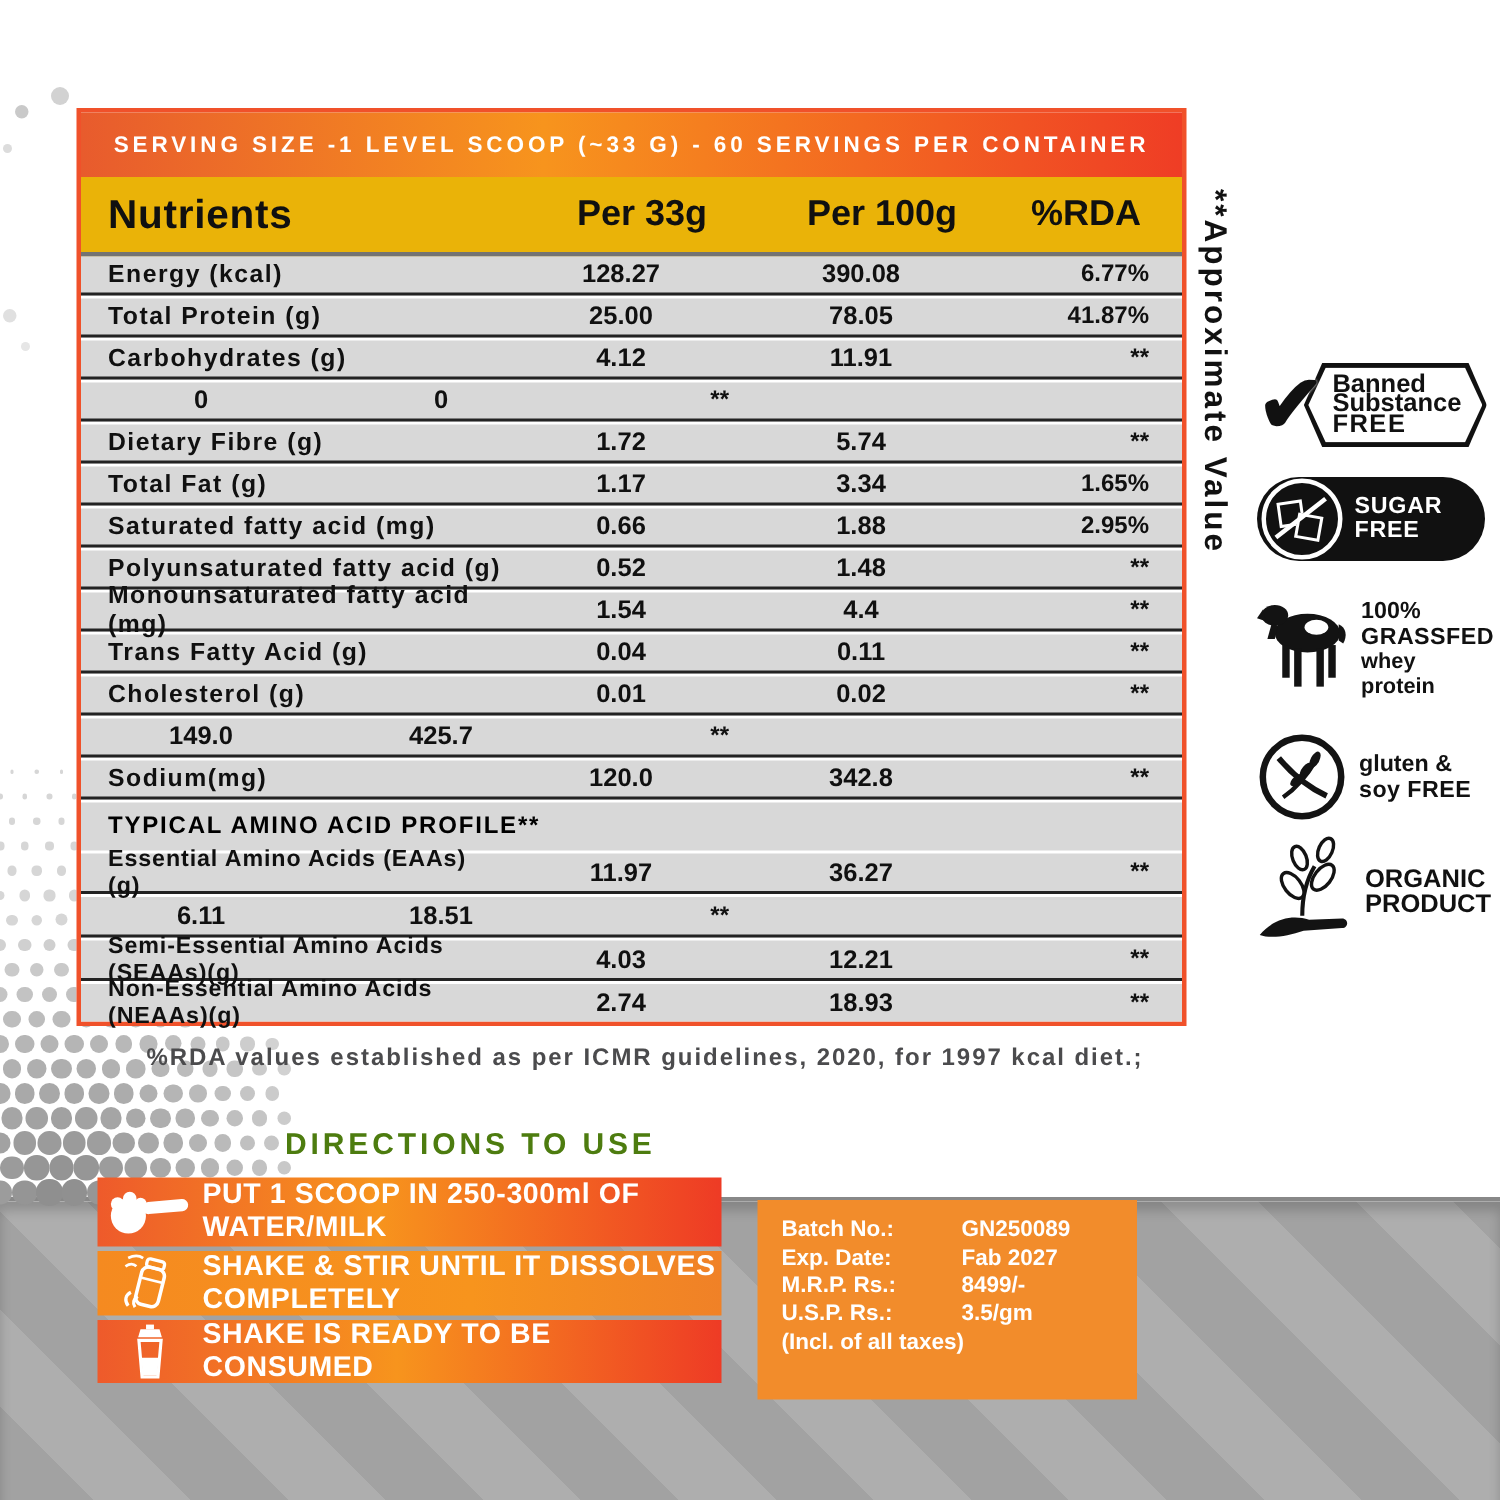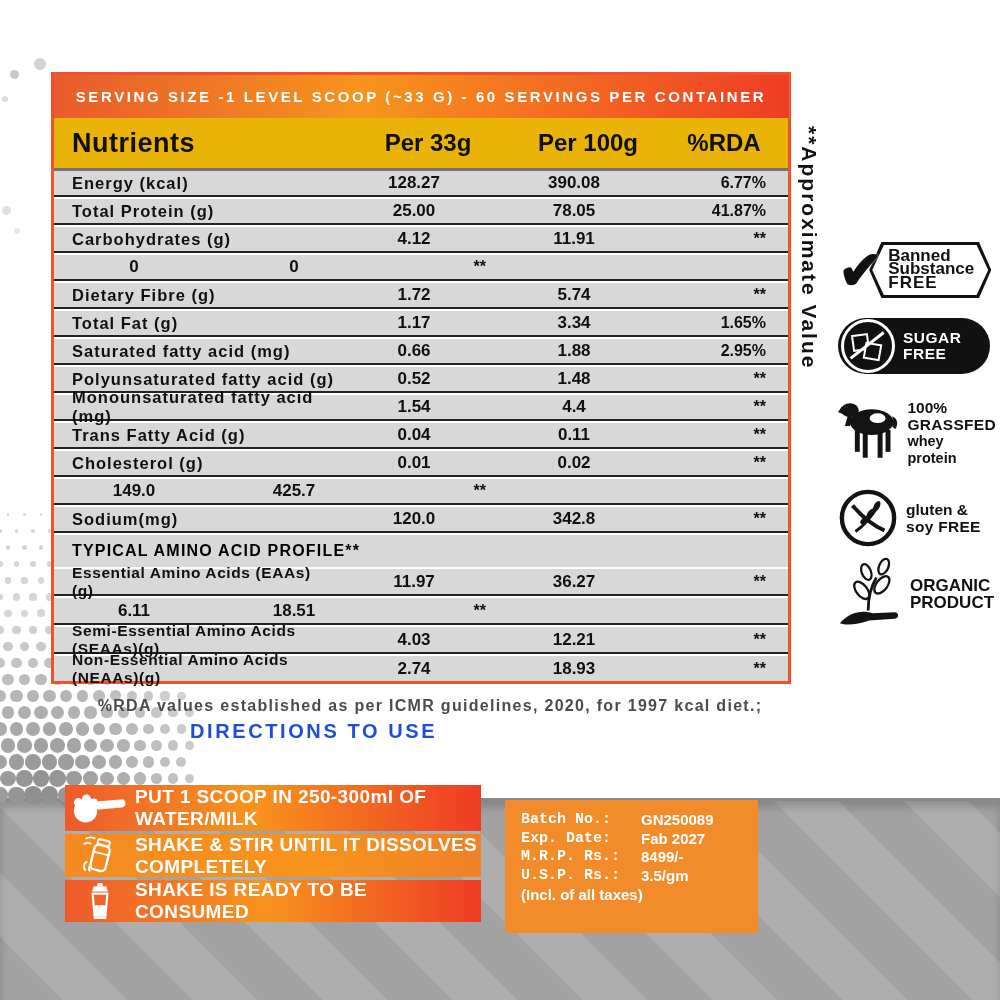--- a/index.html
+++ b/index.html
@@ -63,33 +63,33 @@
   .btext{margin-left:8px;}
   .btext .b1{font-weight:900;font-size:15.5px;line-height:17px;}
   .btext .b2{font-weight:900;font-size:15.5px;line-height:17px;letter-spacing:.3px;}
   .btext .b3{font-weight:bold;font-size:14.5px;line-height:17px;}
 
   
   #footnote{left:60px;top:694px;width:740px;text-align:center;color:#4b4b4d;
     font-weight:600;font-size:16px;letter-spacing:1.3px;line-height:1.55;}
 
   
-  #dir-title{left:190px;top:720px;color:#1d4ed8;font-weight:600;font-size:20px;letter-spacing:2.6px;}
+  #dir-title{left:190px;top:752px;color:#4d7c0f;font-weight:600;font-size:20px;letter-spacing:2.6px;}
   .dirbar{left:65px;width:416px;display:flex;align-items:center;}
   #bar1{top:785px;height:46px;background:linear-gradient(90deg,#ee5a2b 0%,#f7941d 45%,#ee3b25 100%);}
   #bar2{top:834px;height:43px;background:linear-gradient(90deg,#f58a20,#f7941d 60%,#f08127);}
   #bar3{top:880px;height:42px;background:linear-gradient(90deg,#ee5a2b 0%,#f7941d 48%,#ee3b25 100%);}
   .diricon{width:70px;flex:none;display:flex;justify-content:center;}
   .dirtext{color:#fff;font-weight:bold;font-size:19px;letter-spacing:.4px;}
 
   
   #batch{left:505px;top:800px;width:253px;height:133px;background:#f28c2b;color:#fff;
     box-sizing:border-box;padding:11px 0 0 16px;}
   .brow{display:flex;font-weight:bold;font-size:15px;line-height:18.5px;}
-  .blabel{width:120px;flex:none;font-family:Liberation Mono, monospace;}
+  .blabel{width:120px;flex:none;}
   .bnote{font-weight:bold;font-size:15px;line-height:19px;}
 </style>
 </head>
 <body>
 
 <div id="stripes" class="abs"></div>
 <div id="halftone" class="abs">
     <div class="dot" style="left: 6.61781px; top: 15.1178px; width: 2.76439px; height: 2.76439px; background: rgb(214, 214, 214);"></div>
     <div class="dot" style="left: 23.082px; top: 15.082px; width: 2.83598px; height: 2.83598px; background: rgb(214, 214, 214);"></div>
     <div class="dot" style="left: 39.571px; top: 15.071px; width: 2.85791px; height: 2.85791px; background: rgb(214, 214, 214);"></div>

